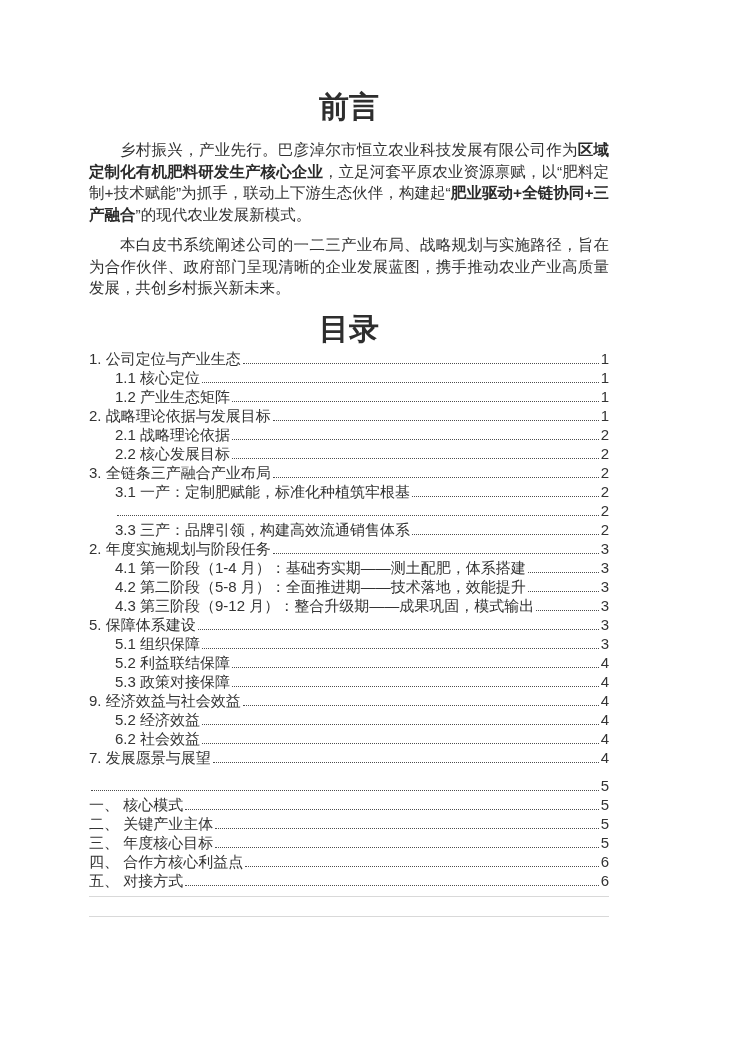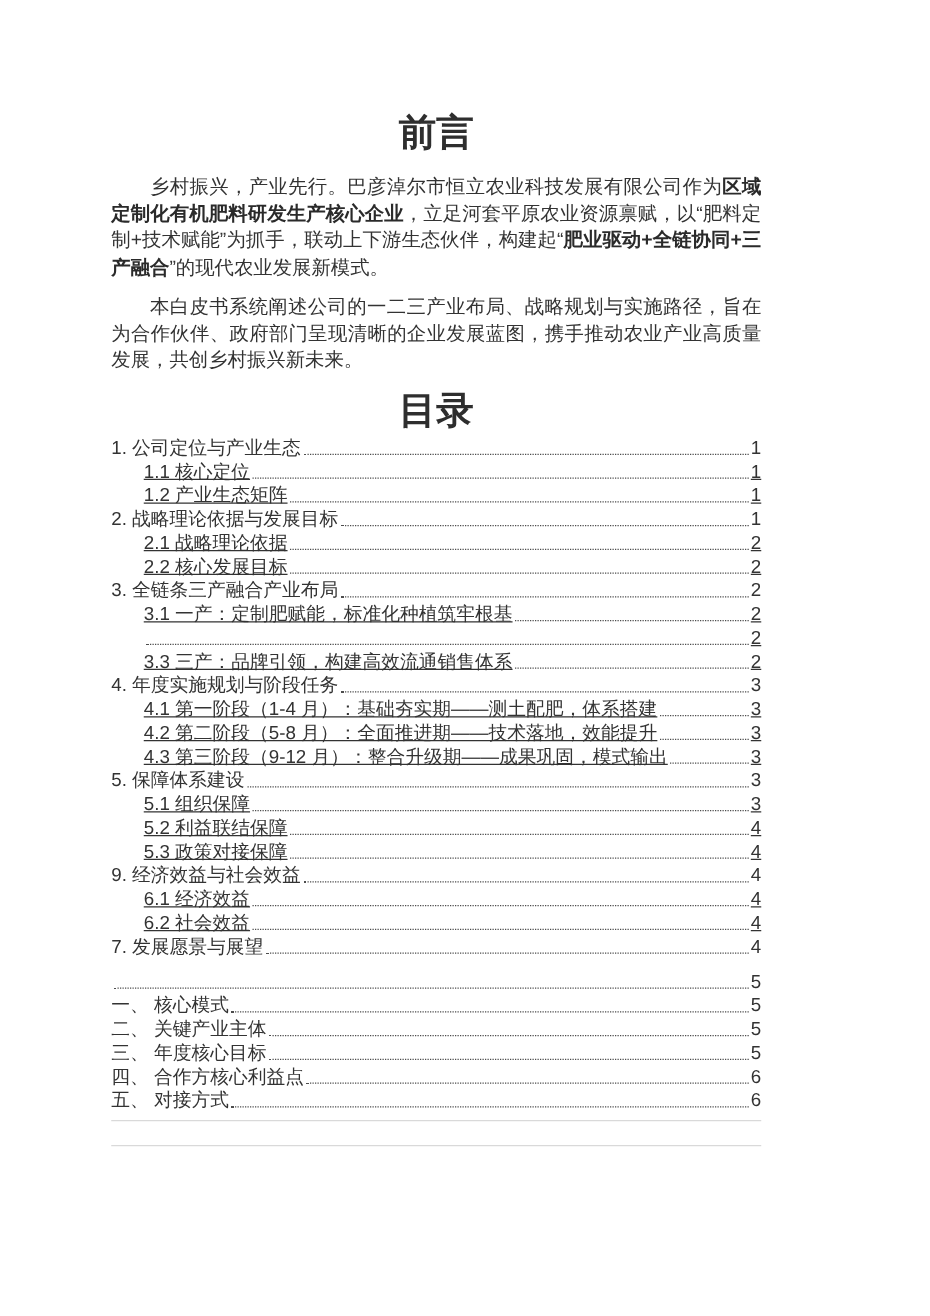--- a/index.html
+++ b/index.html
@@ -40,21 +40,21 @@
   .bold { font-weight: 700; color: #2a2a2a; }
   .toc-list { margin-top: 1px; font-size: 15px; }
   .toc-row {
     display: flex;
     align-items: flex-end;
     height: 19px;
     line-height: 18px;
     cursor: default;
   }
   .toc-row .toc-label { white-space: nowrap; }
-  .toc-row.lvl2 { padding-left: 26px; text-decoration: underline; }
+  .toc-row.lvl2 { padding-left: 26px; }
   .toc-dots {
     flex: 1 1 auto;
     min-width: 12px;
     border-bottom: 1.5px dotted #4d4d4d;
     margin: 0 2px 4px 2px;
     height: 0;
   }
   .toc-page { white-space: nowrap; }
   .toc-summary { margin-top: 9px; }
   .rule {
@@ -124,21 +124,21 @@
         <div class="toc-row lvl2">
           <span class="toc-dots"></span>
           <span class="toc-page">2</span>
         </div>
         <div class="toc-row lvl2">
           <span class="toc-label">3.3 三产：品牌引领，构建高效流通销售体系</span>
           <span class="toc-dots"></span>
           <span class="toc-page">2</span>
         </div>
         <div class="toc-row">
-          <span class="toc-label">4. 年度实施规划与阶段任务</span>
+          <span class="toc-label">2. 年度实施规划与阶段任务</span>
           <span class="toc-dots"></span>
           <span class="toc-page">3</span>
         </div>
         <div class="toc-row lvl2">
           <span class="toc-label">4.1 第一阶段（1-4 月）：基础夯实期——测土配肥，体系搭建</span>
           <span class="toc-dots"></span>
           <span class="toc-page">3</span>
         </div>
         <div class="toc-row lvl2">
           <span class="toc-label">4.2 第二阶段（5-8 月）：全面推进期——技术落地，效能提升</span>
@@ -169,21 +169,21 @@
           <span class="toc-label">5.3 政策对接保障</span>
           <span class="toc-dots"></span>
           <span class="toc-page">4</span>
         </div>
         <div class="toc-row">
           <span class="toc-label">9. 经济效益与社会效益</span>
           <span class="toc-dots"></span>
           <span class="toc-page">4</span>
         </div>
         <div class="toc-row lvl2">
-          <span class="toc-label">6.1 经济效益</span>
+          <span class="toc-label">5.2 经济效益</span>
           <span class="toc-dots"></span>
           <span class="toc-page">4</span>
         </div>
         <div class="toc-row lvl2">
           <span class="toc-label">6.2 社会效益</span>
           <span class="toc-dots"></span>
           <span class="toc-page">4</span>
         </div>
         <div class="toc-row">
           <span class="toc-label">7. 发展愿景与展望</span>

